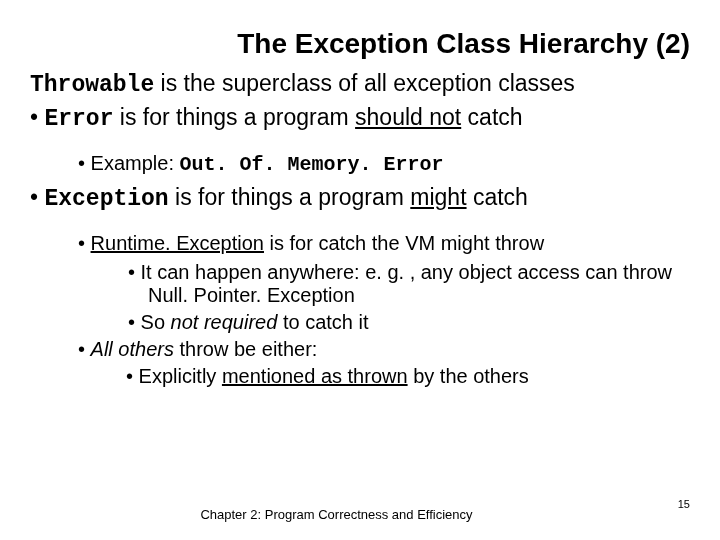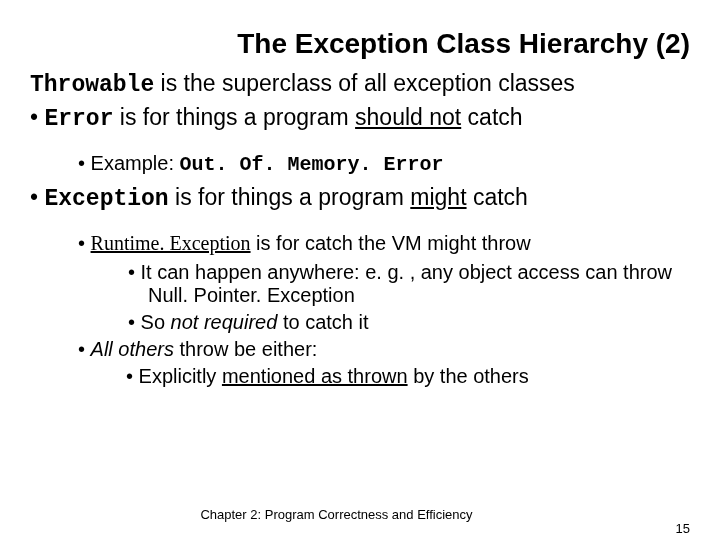--- a/index.html
+++ b/index.html
@@ -16,21 +16,21 @@
     text-align: right;
     font-size: 28px;
     font-weight: 700;
     margin-bottom: 10px;
   }
   .line1 {
     font-size: 23px;
     margin-bottom: 6px;
   }
   .mono { font-family: "Courier New", Courier, monospace; font-weight: bold; }
-  .mono-nb { font-family: Liberation Serif, serif; }
+  .mono-nb { font-family: Liberation Sans, sans-serif; }
   ul { list-style: none; }
   .lvl1 { font-size: 23px; margin-left: 0; }
   .lvl1 > li { padding-left: 22px; text-indent: -22px; margin-bottom: 4px; }
   .lvl1 > li::before { content: "• "; }
   .lvl2 { font-size: 20px; margin-left: 26px; margin-top: 20px; margin-bottom: 8px; }
   .lvl2 > li { padding-left: 20px; text-indent: -20px; margin-bottom: 4px; }
   .lvl2 > li::before { content: "• "; }
   .lvl3 { font-size: 20px; margin-left: 30px; margin-top: 6px; margin-bottom: 4px; }
   .lvl3 > li { padding-left: 20px; text-indent: -20px; margin-bottom: 4px; }
   .lvl3 > li::before { content: "• "; }
@@ -42,23 +42,23 @@
   .footer {
     position: absolute;
     bottom: 18px;
     left: 0;
     width: 673px;
     text-align: center;
     font-size: 13px;
   }
   .pagenum {
     position: absolute;
-    bottom: 4px;
+    bottom: 30px;
     right: 30px;
-    font-size: 13px;
+    font-size: 11px;
   }
 </style>
 </head>
 <body>
 
 <div class="title">The Exception Class Hierarchy (2)</div>
 
 <div class="line1">
   <span class="mono">Throwable</span><span> is the superclass of all exception classes</span>
 </div>

